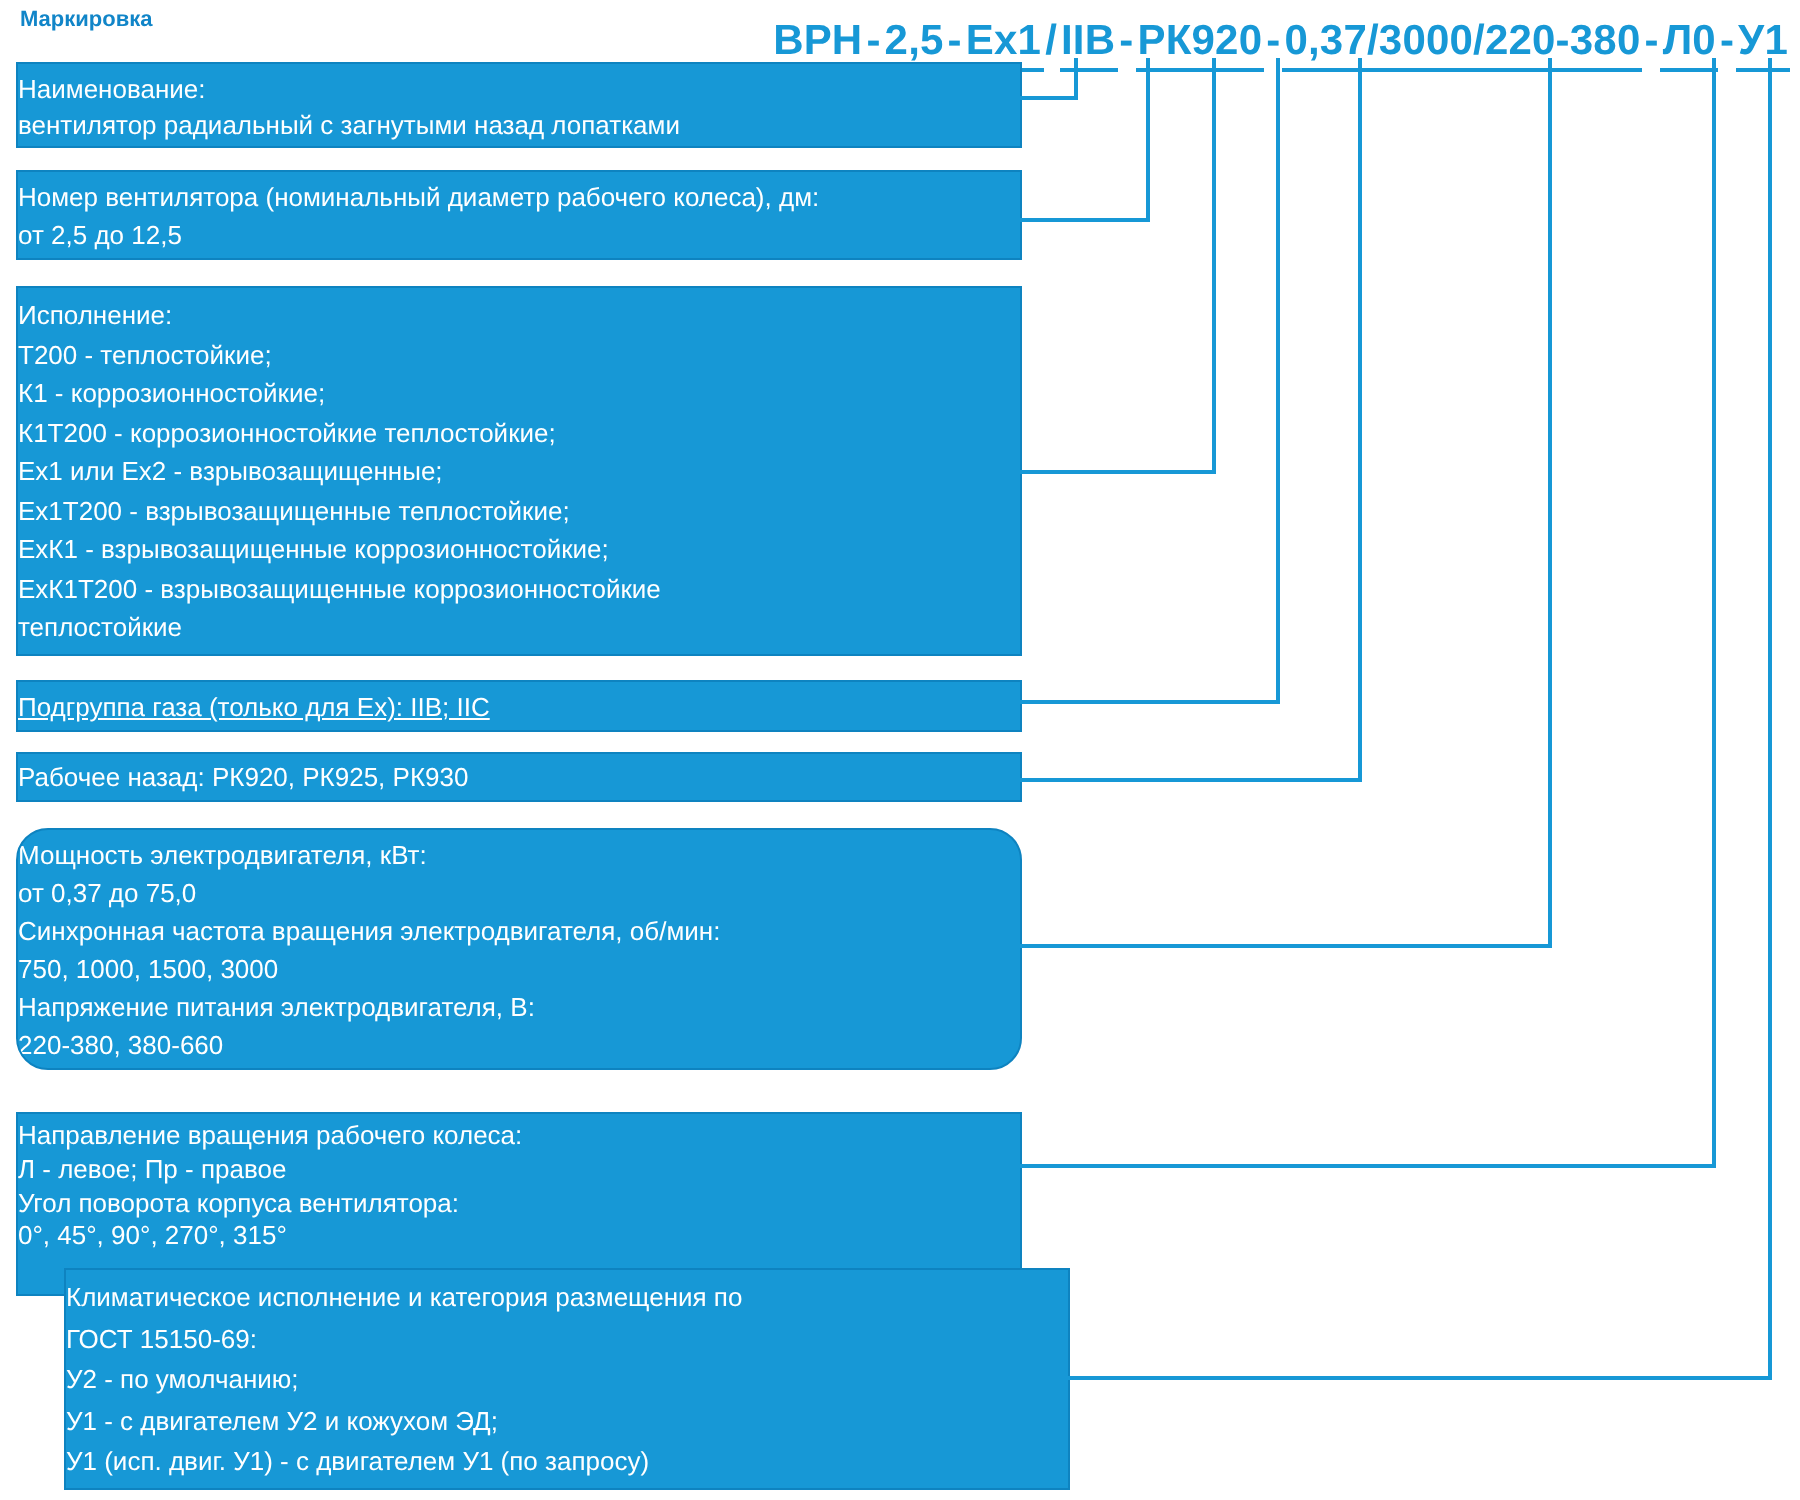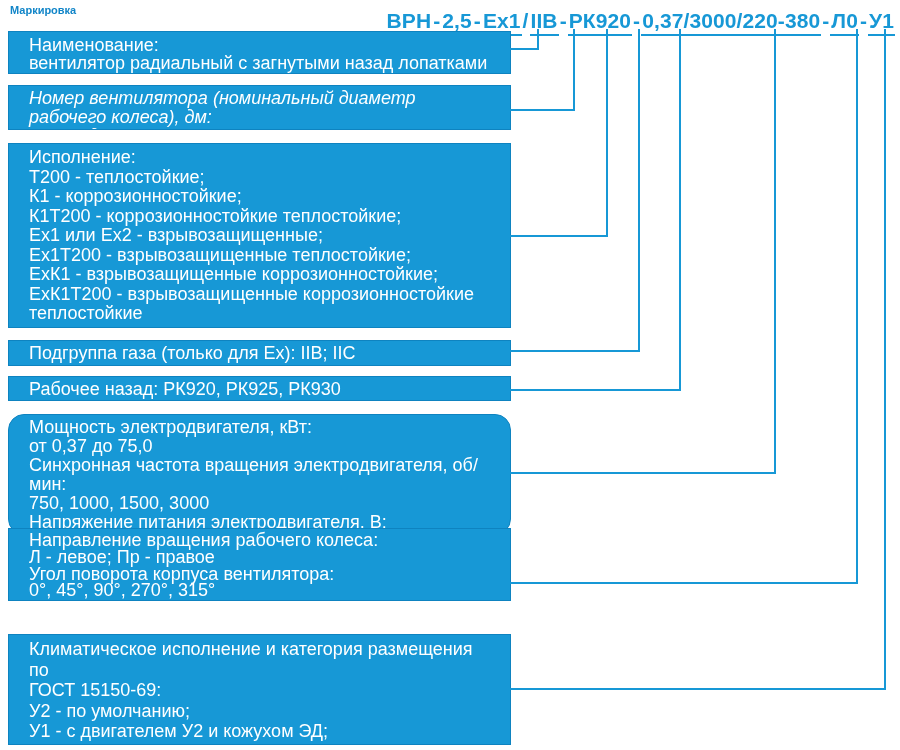--- a/index.html
+++ b/index.html
@@ -30,33 +30,33 @@
     display:inline-block;
     border-bottom:2px solid currentColor;
     padding:0 1px 1px 1px;
   }
   .code .sep{display:inline-block;padding:0 1px;}
   .box{
     position:absolute;left:8px;width:503px;box-sizing:border-box;
     background:var(--accent);
     border:1px solid var(--box-border);
     color:var(--text-on-accent);
-    font-size:18px;
-    padding:3px 20px;
+    font-size:13px;
+    padding:3px 0;
     white-space:pre-line;
     overflow:hidden;
   }
   .b1{top:31px;height:43px;line-height:18px;padding-top:4px;}
-  .b2{top:85px;height:45px;line-height:19px;font-style:italic;}
+  .b2{top:85px;height:45px;line-height:19px;}
   .b3{top:143px;height:185px;line-height:19.5px;padding-top:4px;}
-  .b4{top:340px;height:26px;line-height:19px;}
+  .b4{top:340px;height:26px;line-height:19px;text-decoration:underline;}
   .b5{top:376px;height:25px;line-height:18px;}
   .b6{top:414px;height:121px;line-height:19px;border-radius:16px;}
-  .b7{top:528px;height:73px;line-height:16.8px;}
-  .b8{top:634px;height:111px;line-height:20.6px;padding-top:4px;}
+  .b7{top:556px;height:92px;line-height:16.8px;}
+  .b8{top:634px;height:111px;line-height:20.6px;padding-top:4px;margin-left:24px;}
   .vline{position:absolute;width:2px;background:var(--accent);}
   .hline{position:absolute;height:2px;background:var(--accent);}
 </style>
 </head>
 <body>
 
 <div id="canvas">
 
   <div class="title">Маркировка</div>
 

